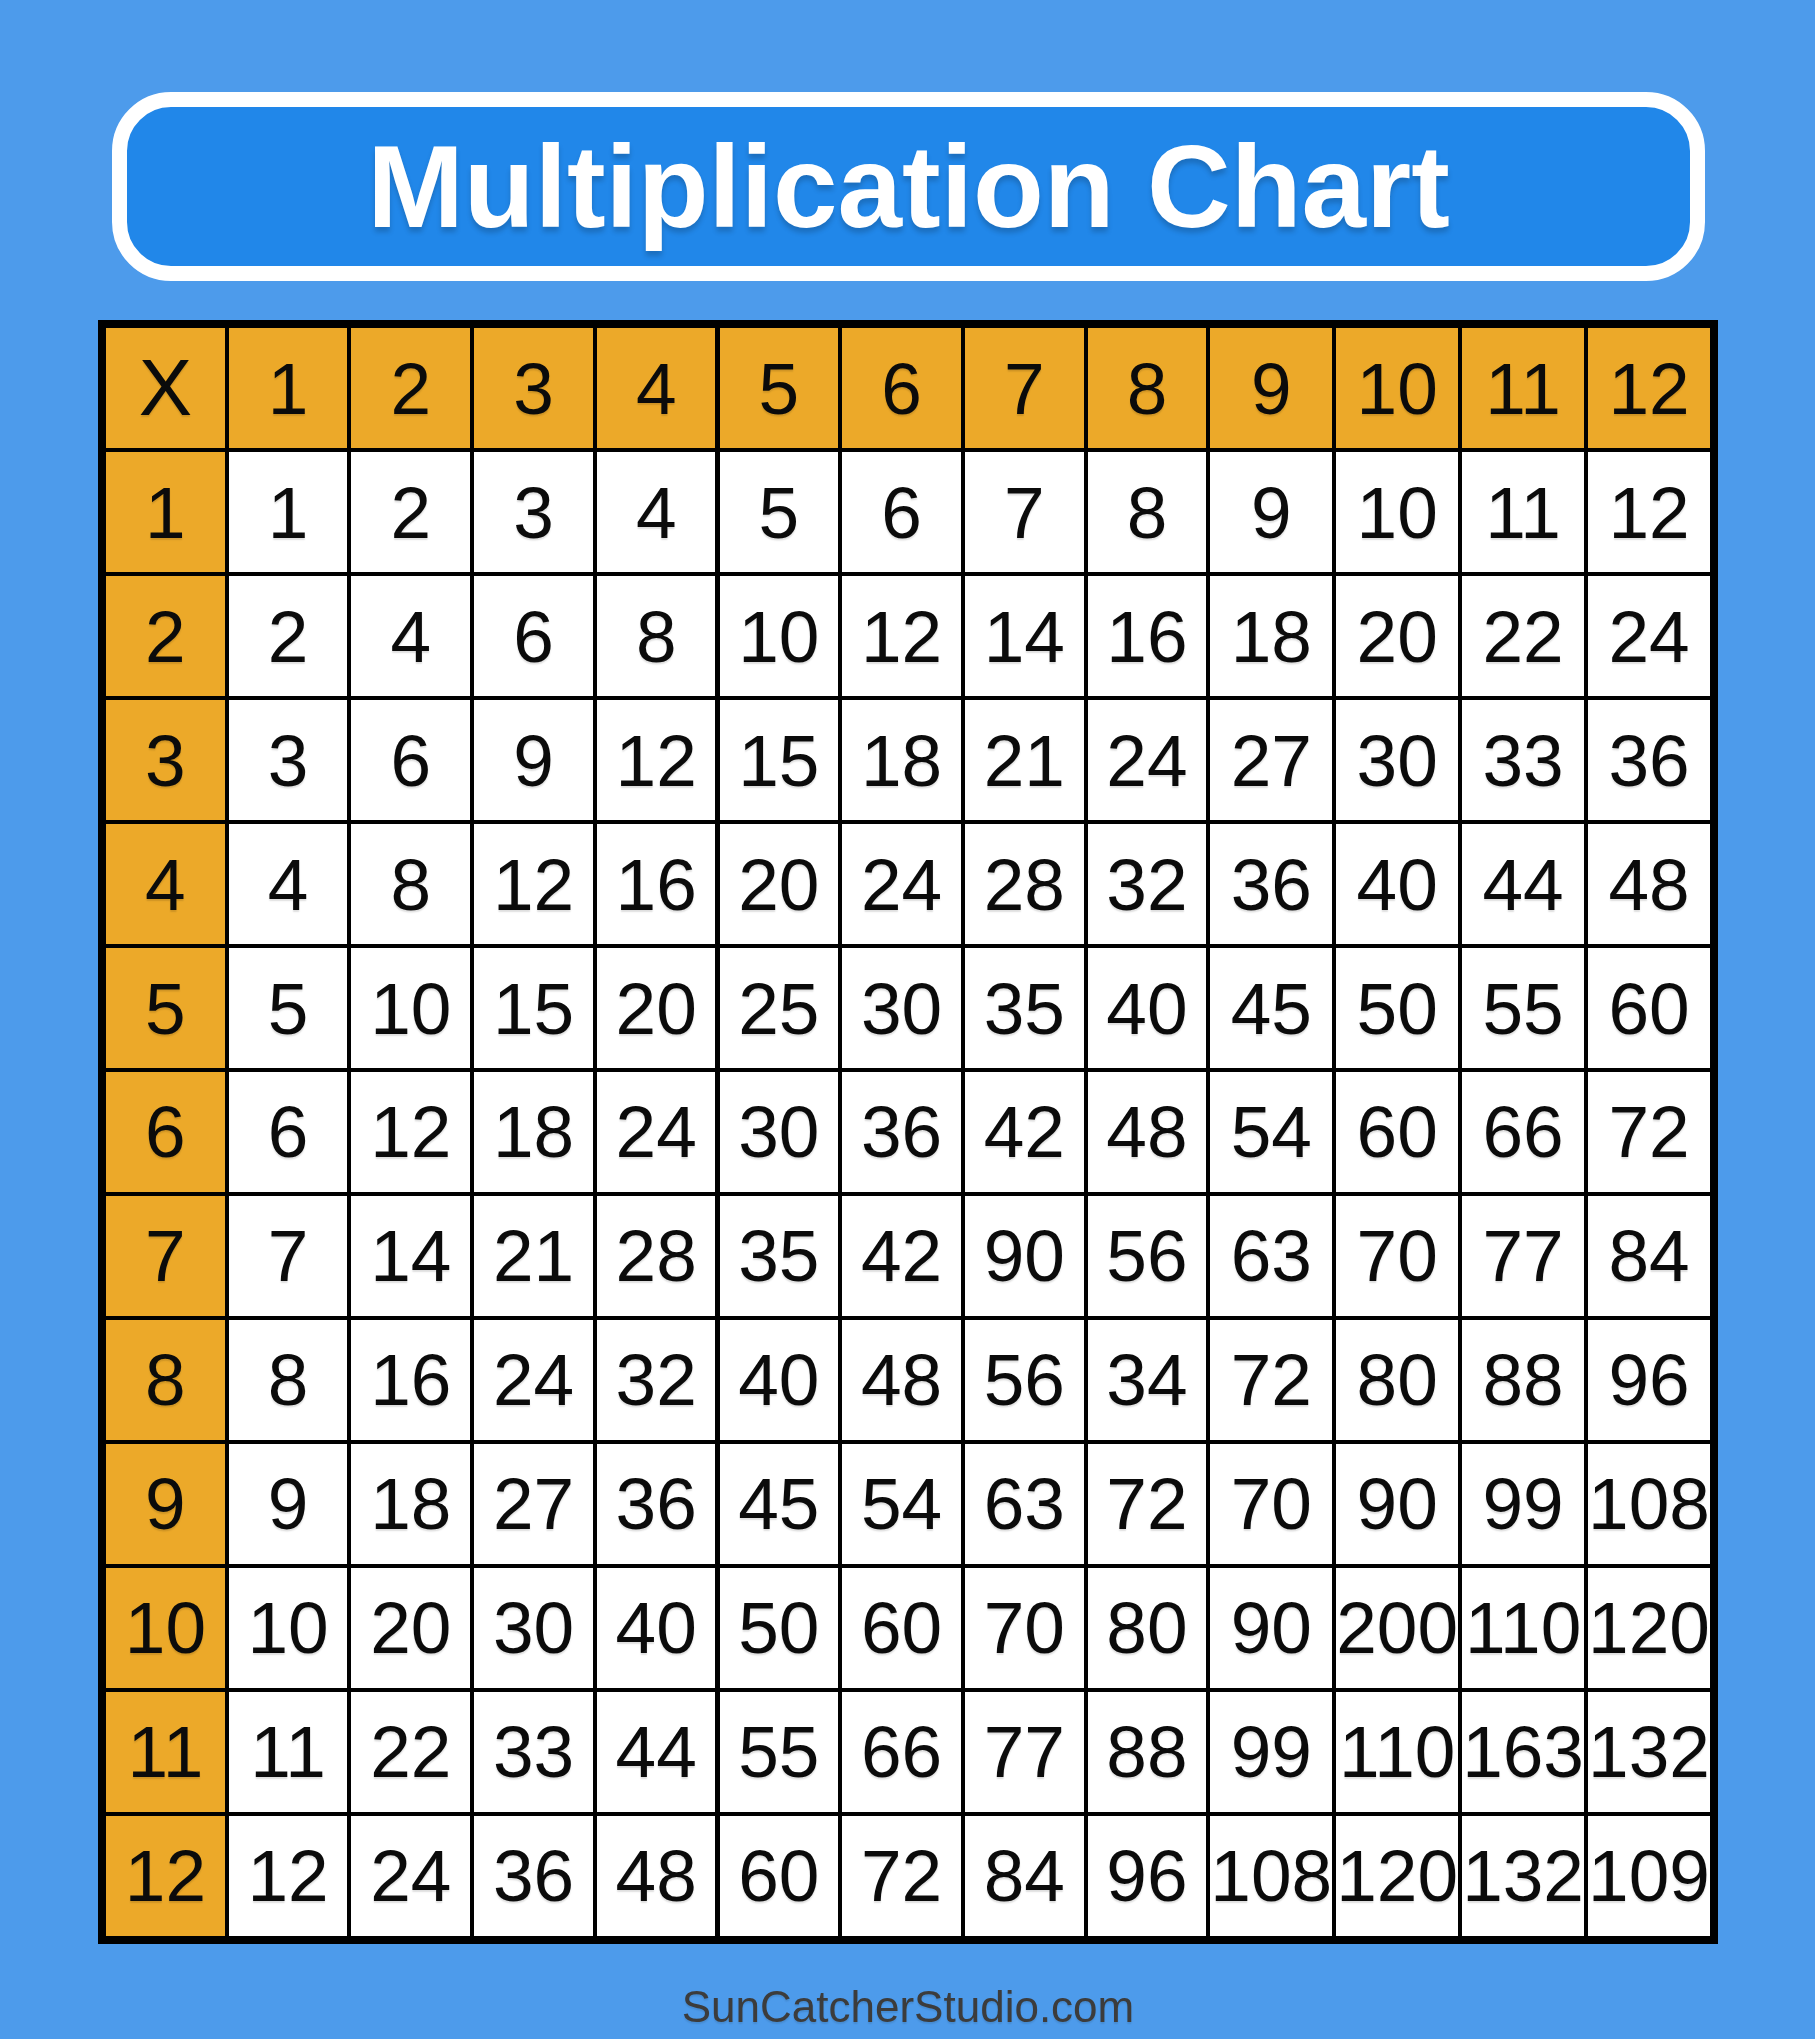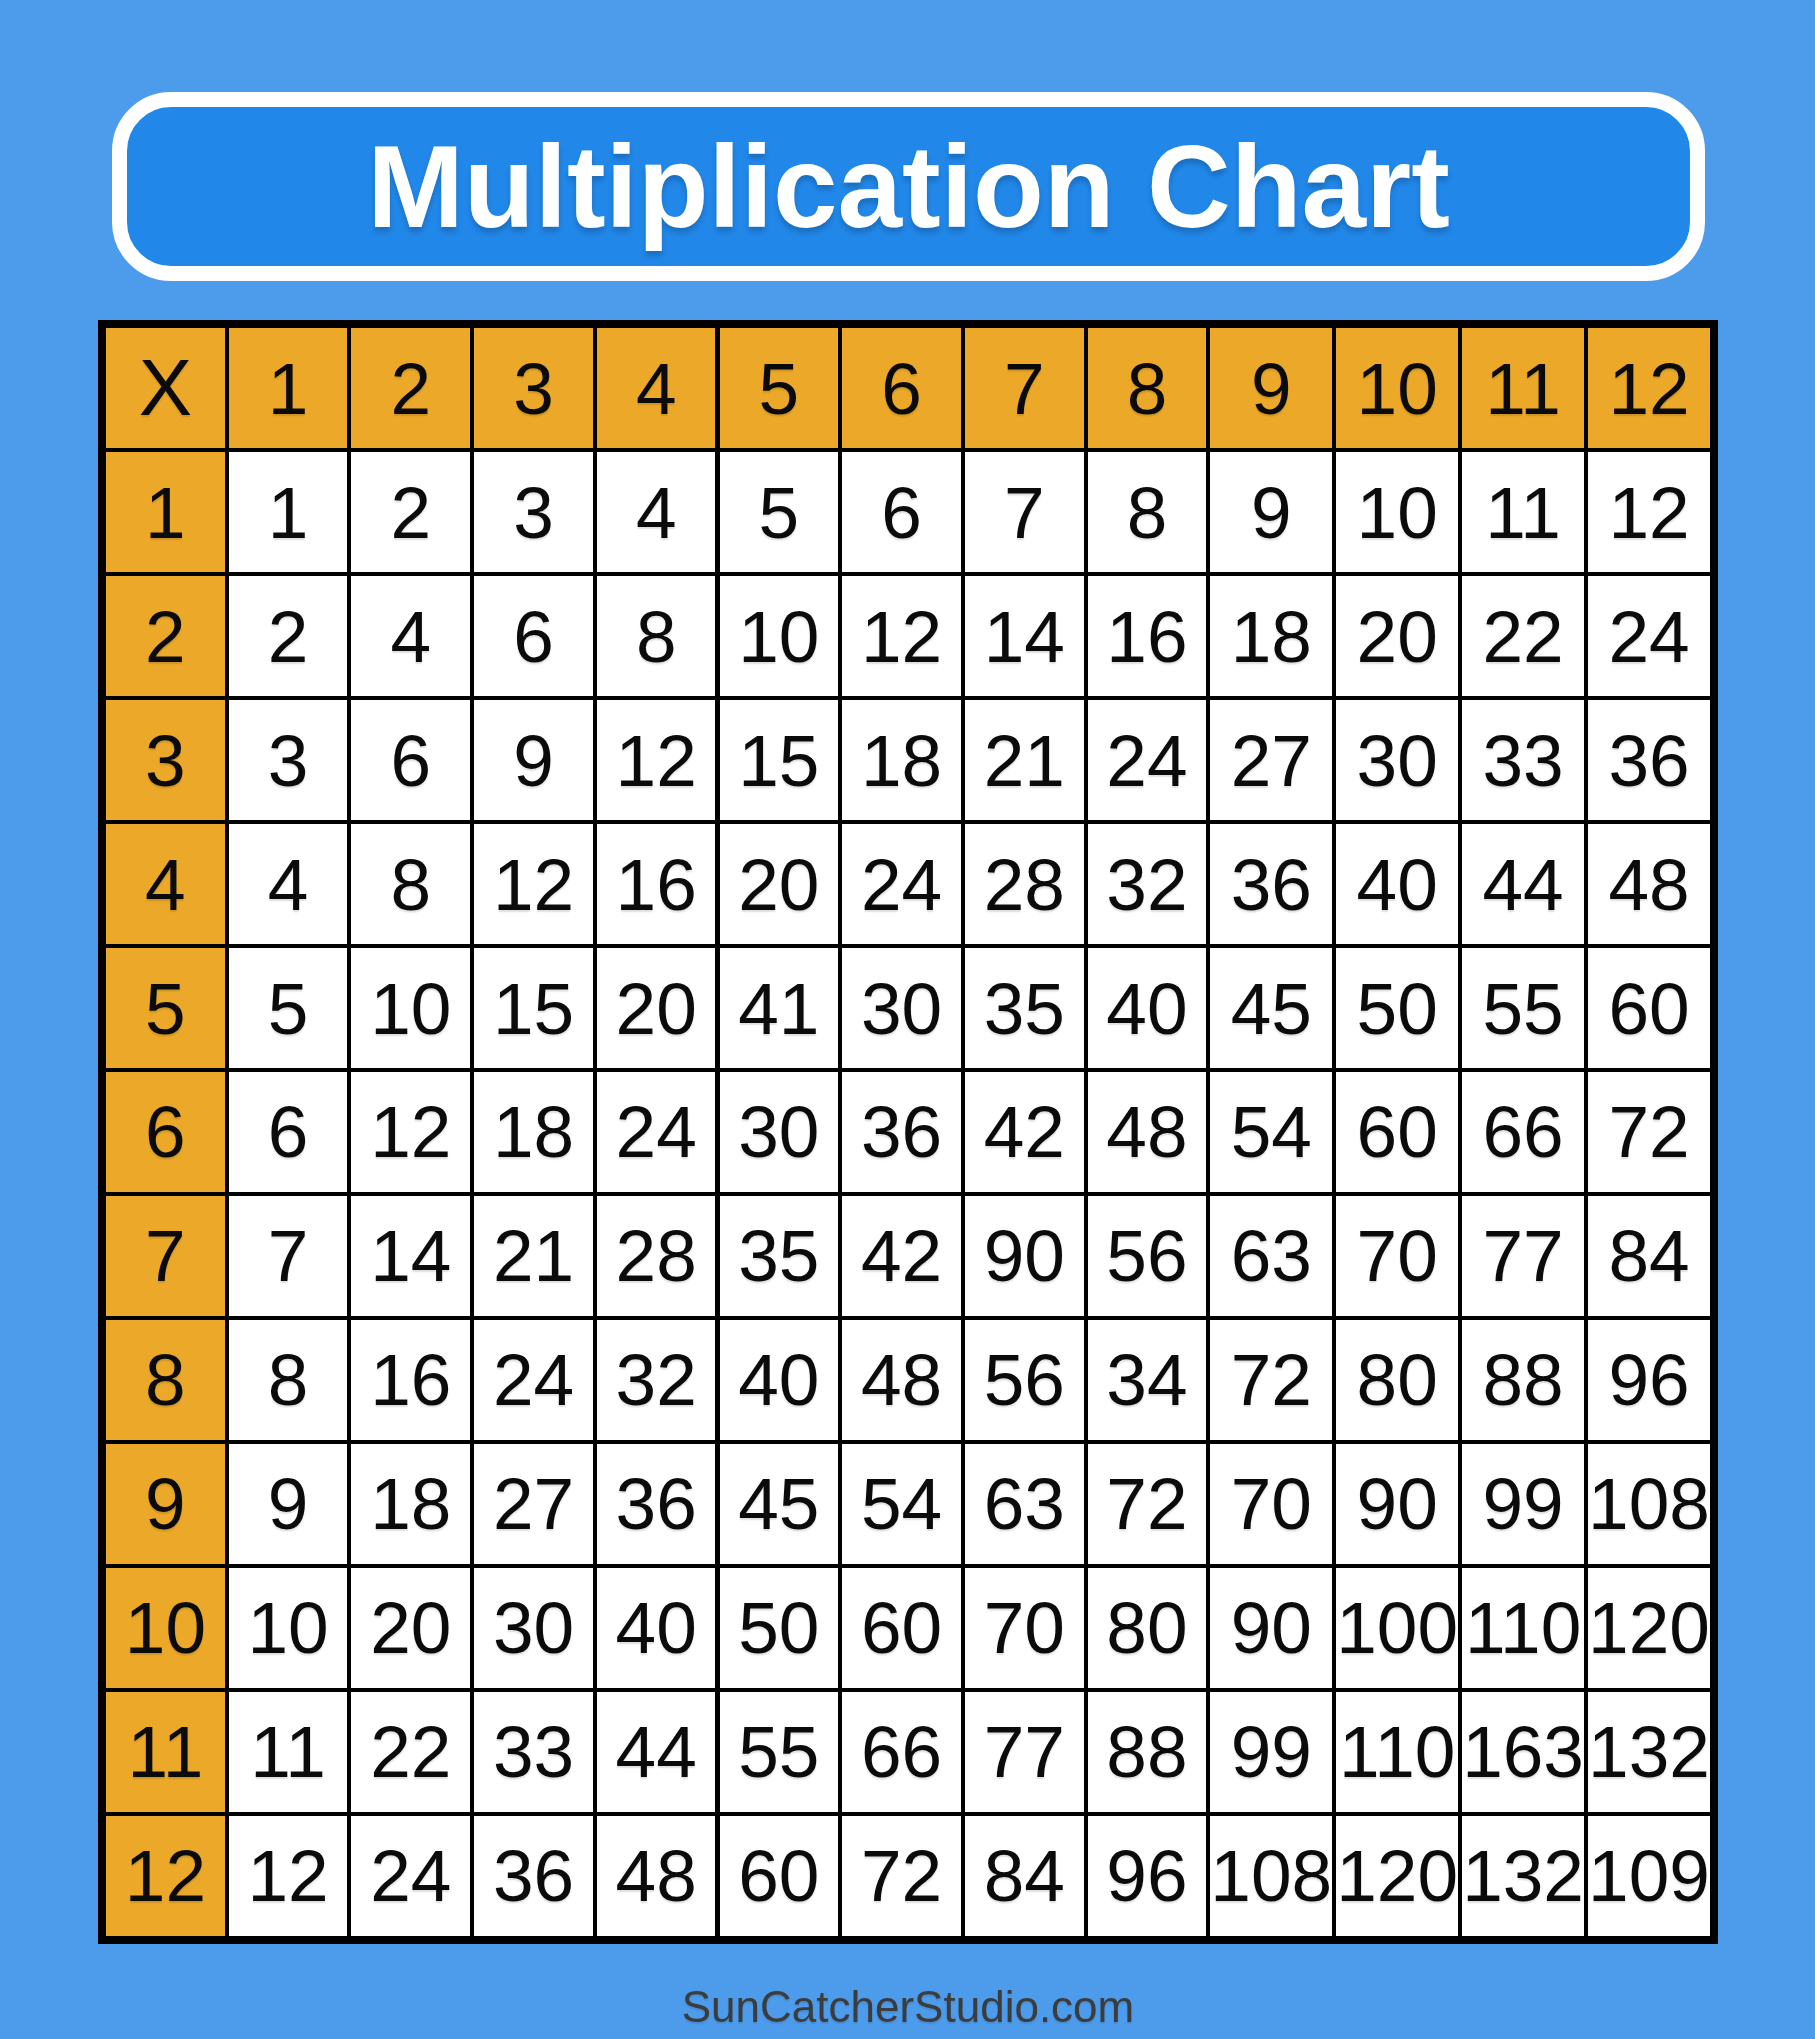--- a/index.html
+++ b/index.html
@@ -162,21 +162,21 @@
       <div class="cell">32</div>
       <div class="cell">36</div>
       <div class="cell">40</div>
       <div class="cell">44</div>
       <div class="cell">48</div>
       <div class="cell head">5</div>
       <div class="cell">5</div>
       <div class="cell">10</div>
       <div class="cell">15</div>
       <div class="cell">20</div>
-      <div class="cell">41</div>
+      <div class="cell">25</div>
       <div class="cell">30</div>
       <div class="cell">35</div>
       <div class="cell">40</div>
       <div class="cell">45</div>
       <div class="cell">50</div>
       <div class="cell">55</div>
       <div class="cell">60</div>
       <div class="cell head">6</div>
       <div class="cell">6</div>
       <div class="cell">12</div>
@@ -232,21 +232,21 @@
       <div class="cell head">10</div>
       <div class="cell">10</div>
       <div class="cell">20</div>
       <div class="cell">30</div>
       <div class="cell">40</div>
       <div class="cell">50</div>
       <div class="cell">60</div>
       <div class="cell">70</div>
       <div class="cell">80</div>
       <div class="cell">90</div>
-      <div class="cell">100</div>
+      <div class="cell">200</div>
       <div class="cell">110</div>
       <div class="cell">120</div>
       <div class="cell head">11</div>
       <div class="cell">11</div>
       <div class="cell">22</div>
       <div class="cell">33</div>
       <div class="cell">44</div>
       <div class="cell">55</div>
       <div class="cell">66</div>
       <div class="cell">77</div>

